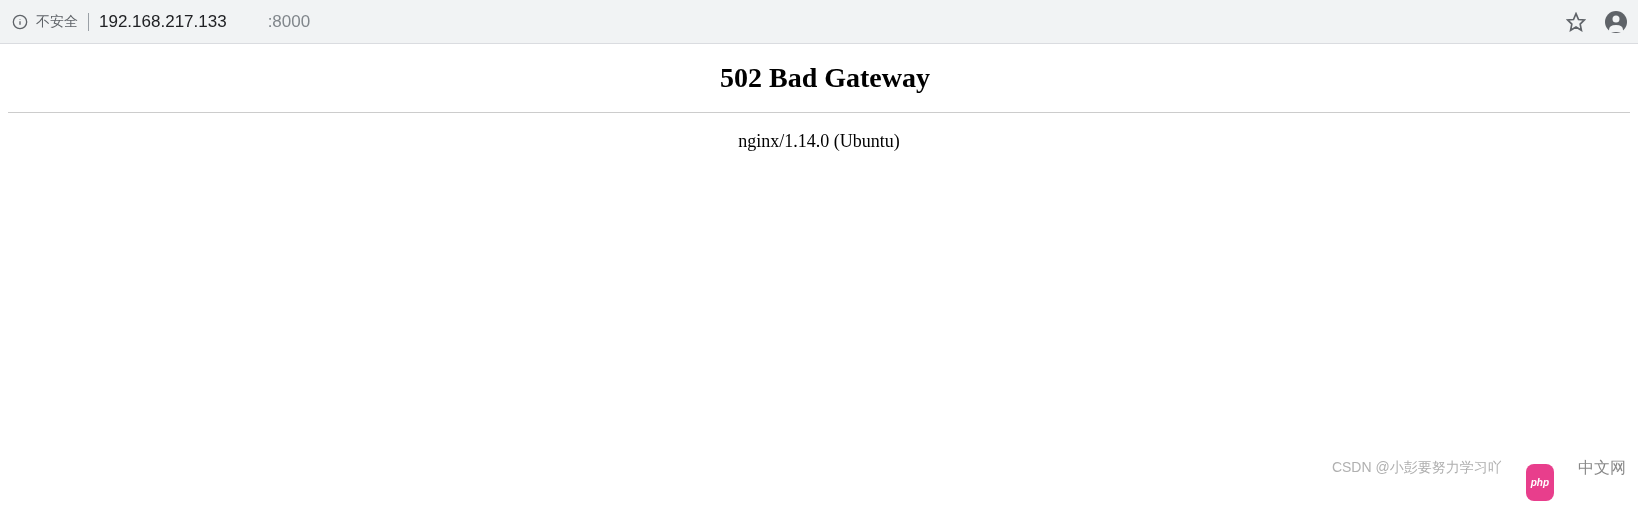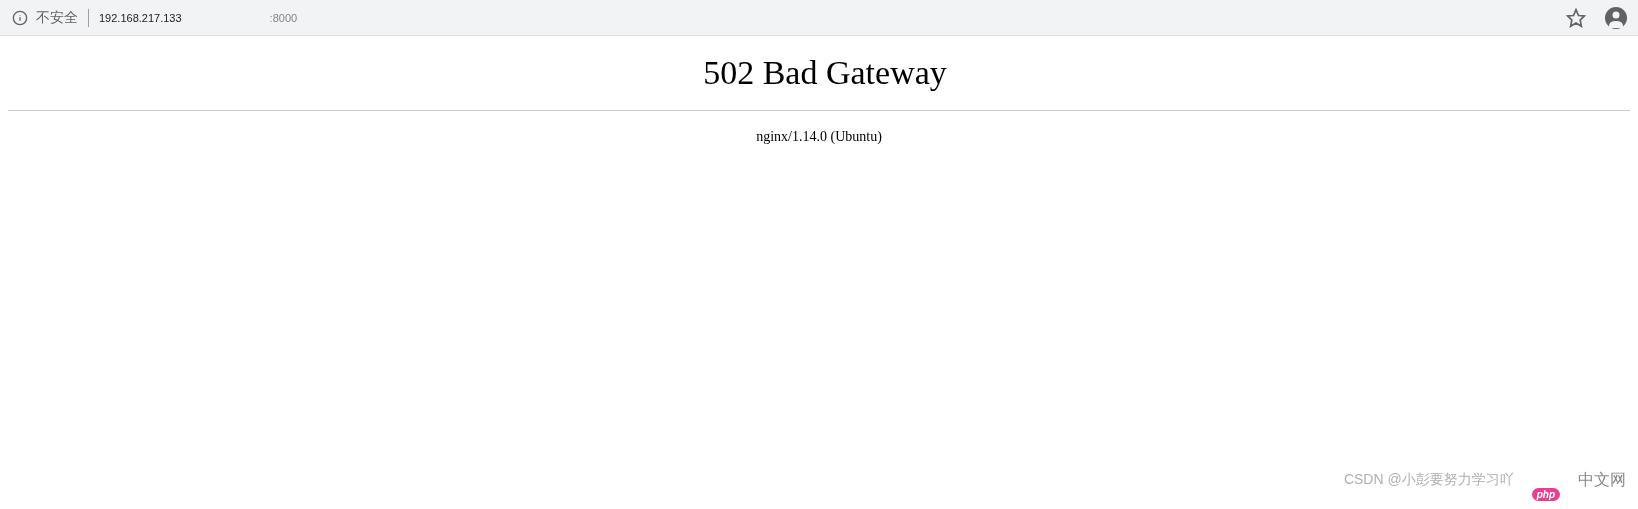--- a/index.html
+++ b/index.html
@@ -10,21 +10,21 @@
     
     body {
       font-family: Arial, sans-serif;
       width: 1638px;
       height: 509px;
       position: relative;
       overflow: hidden;
     }
     
     .address-bar {
-      height: 36px;
+      height: 44px;
       background: #f1f3f4;
       border-bottom: 1px solid #dadce0;
       display: flex;
       align-items: center;
       padding: 0 12px;
       position: relative;
     }
     
     .security-info {
       display: flex;
@@ -55,22 +55,21 @@
     .divider {
       width: 1px;
       height: 18px;
       background: #9aa0a6;
       margin: 0 10px;
     }
     
     .url-wrap {
       display: flex;
       align-items: center;
-      font-size: 11px;
-      gap: 47px;
+      font-size: 17px;
     }
     
     .url-host {
       color: #202124;
     }
     
     .url-port {
       color: #80868b;
       margin-left: 41px;
     }
@@ -109,60 +108,60 @@
       height: 26px;
     }
     
     .content {
       padding-top: 18px;
       text-align: center;
       font-family: "Times New Roman", Times, serif;
     }
     
     .error-title {
-      font-size: 34px;
-      font-weight: normal;
+      font-size: 28px;
+      font-weight: bold;
       color: #000;
       margin-bottom: 18px;
       margin-left: 12px;
     }
     
     .hr-line {
       border: none;
       border-top: 1px solid #ccc;
       margin: 0 8px 18px 8px;
     }
     
     .server-info {
-      font-size: 14px;
+      font-size: 18px;
       color: #000;
       font-family: Liberation Serif, serif;
     }
     
     .watermark {
       position: absolute;
       bottom: 8px;
       right: 12px;
       display: flex;
       align-items: center;
-      gap: 18px;
+      gap: 24px;
       font-size: 14px;
       font-family: "Microsoft YaHei", sans-serif;
     }
     
     .watermark-csdn {
       color: #b0b0b0;
     }
     
     .php-badge {
       background: #e83e8c;
       color: #fff;
       font-size: 10px;
       font-weight: bold;
-      padding: 1px 5px;
+      padding: 13px 5px;
       border-radius: 8px;
       font-style: italic;
       margin-top: 29px;
     }
     
     .watermark-cn {
       color: #888;
       font-size: 16px;
     }
   </style>

